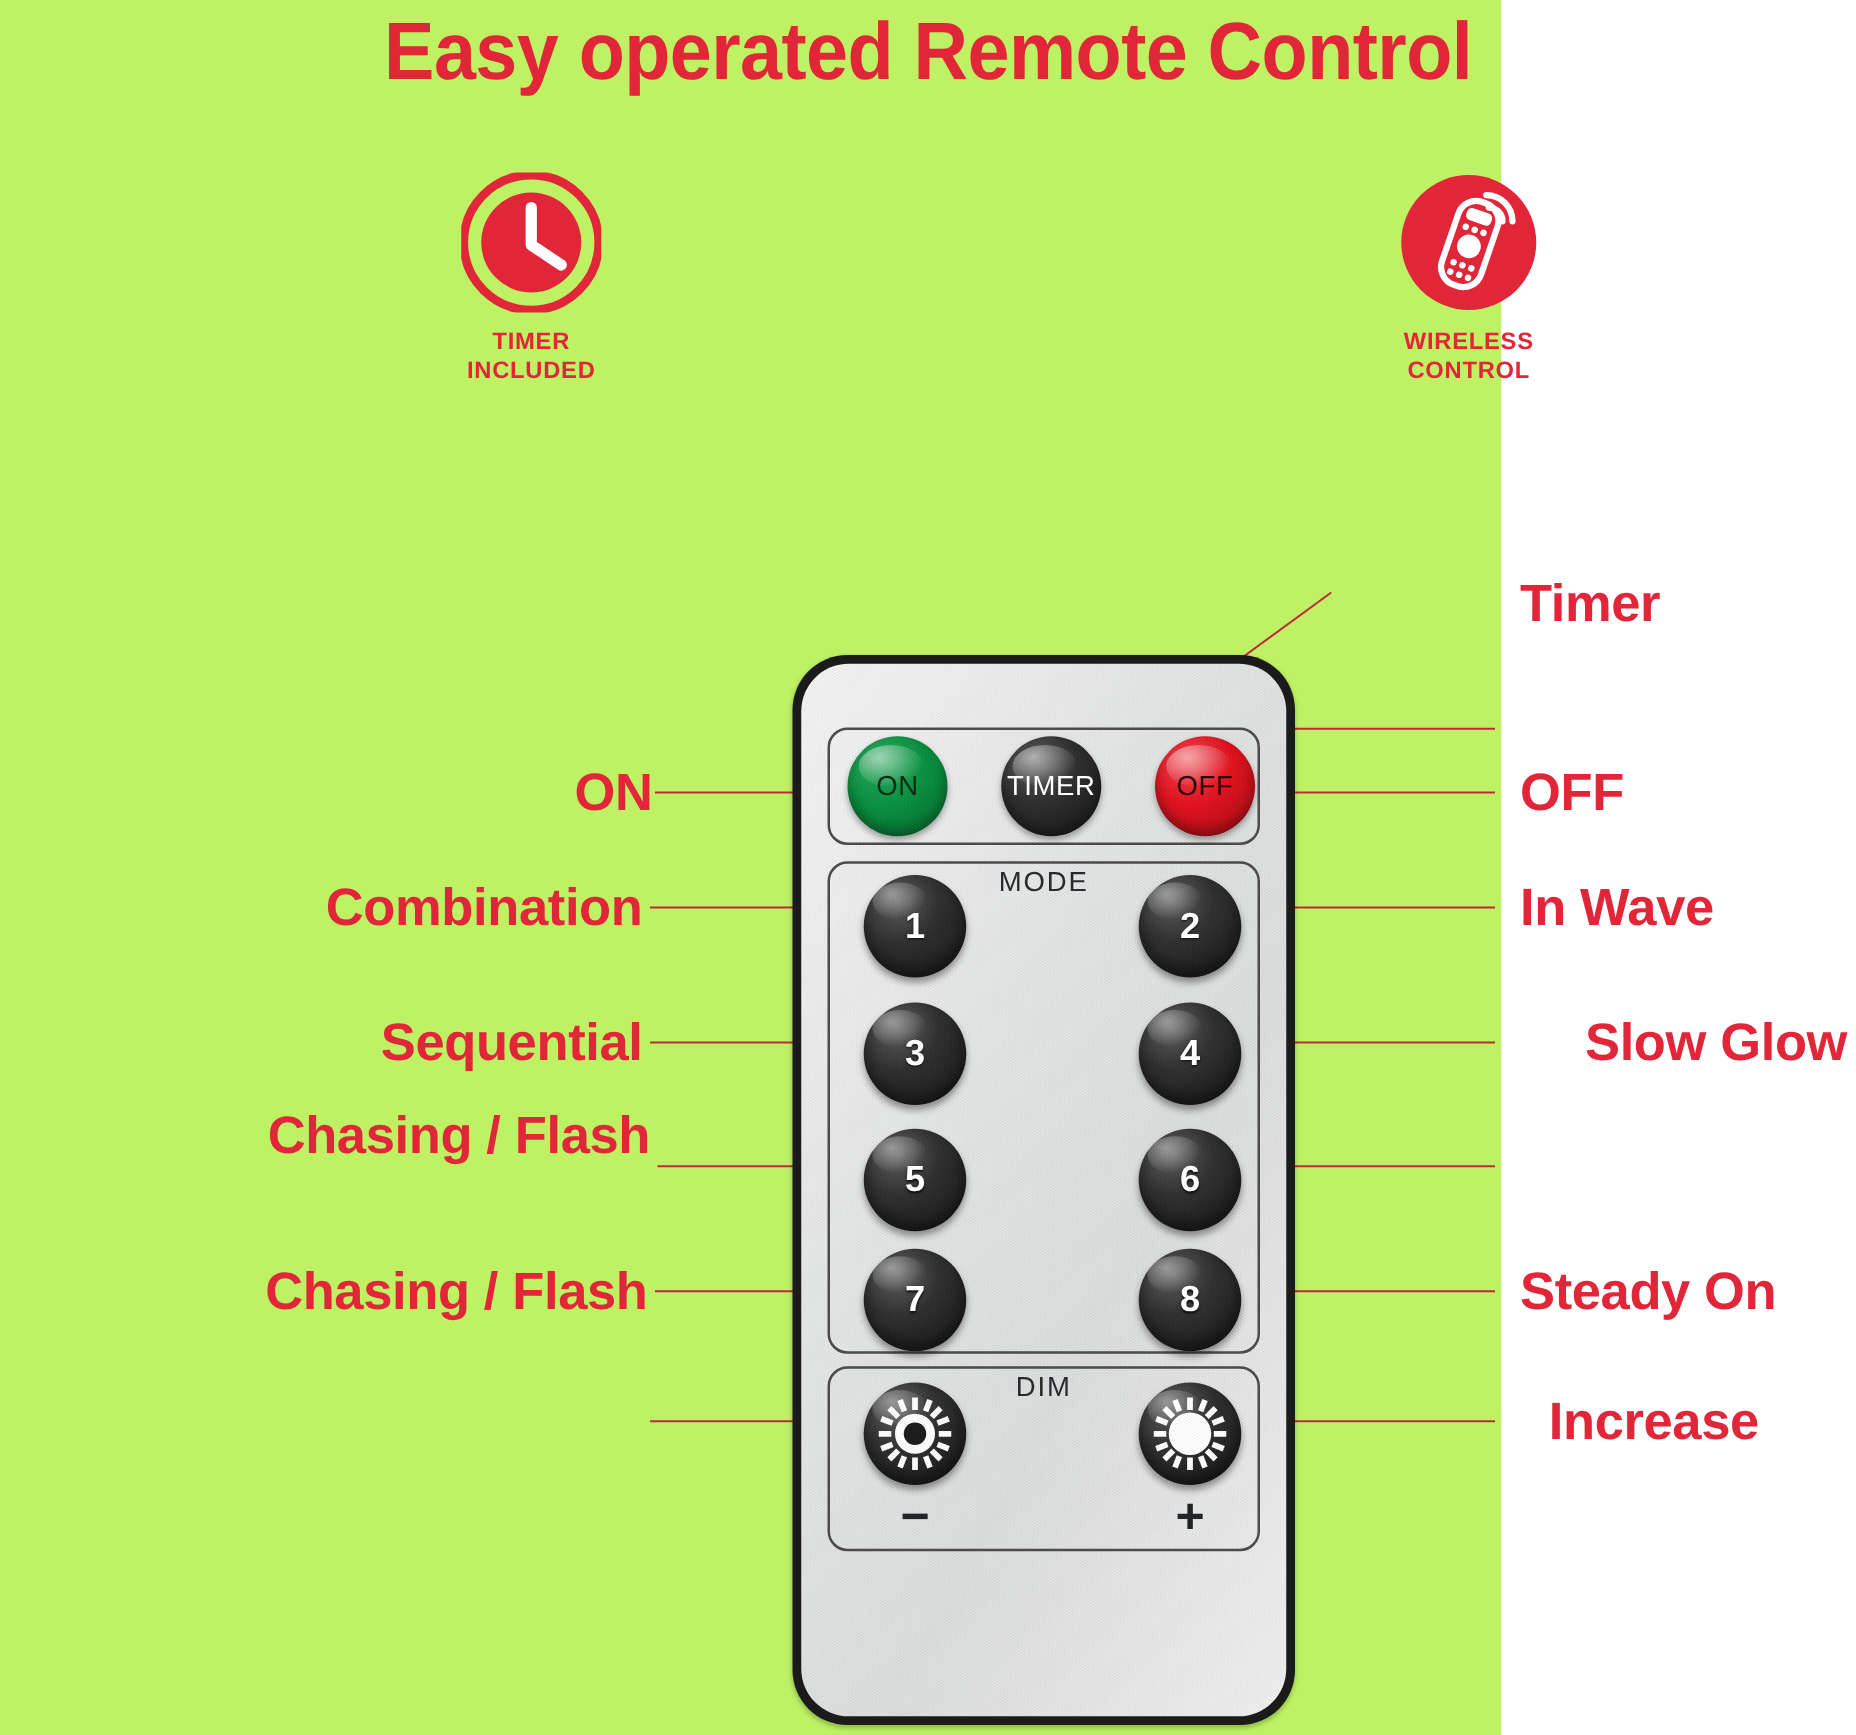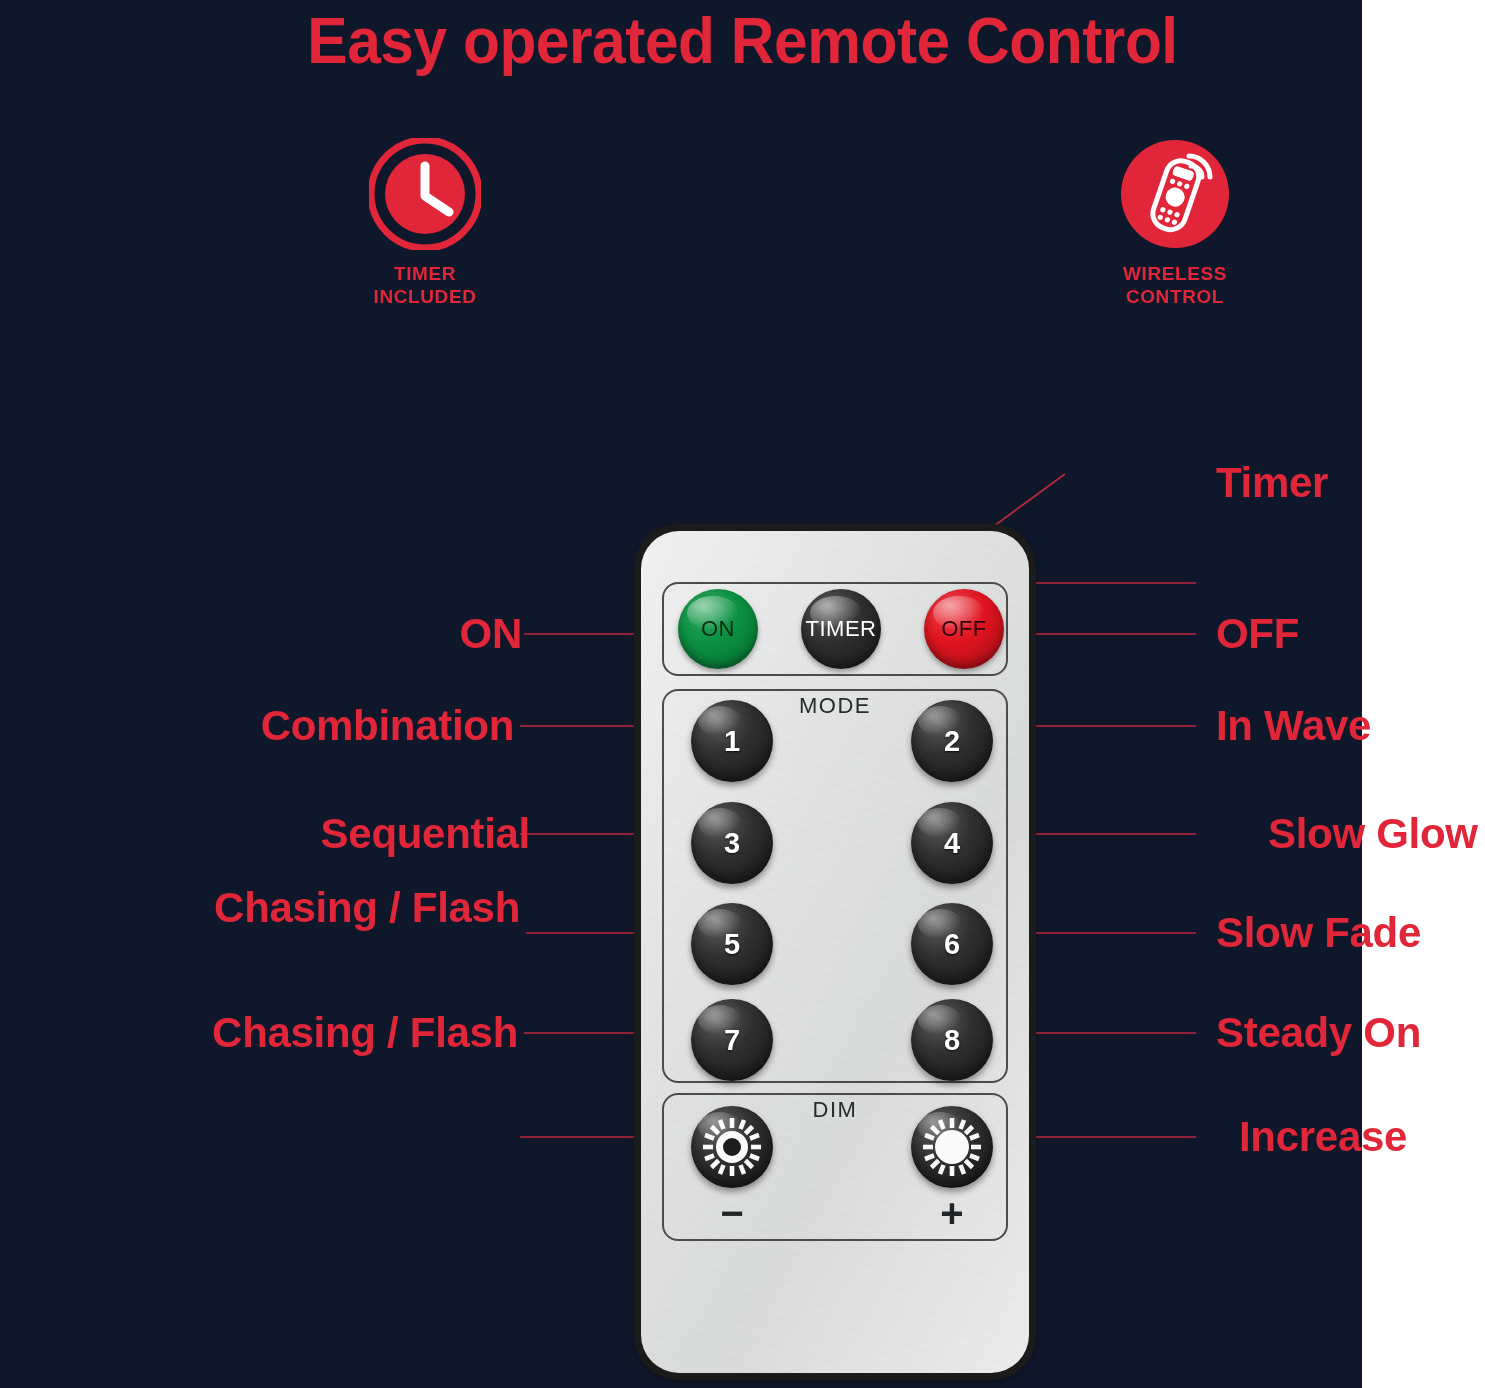--- a/index.html
+++ b/index.html
@@ -7,23 +7,23 @@
   html, body {
     width: 1485px;
     height: 1388px;
     background: #ffffff;
     font-family: "Liberation Sans", sans-serif;
     overflow: hidden;
   }
 
   #stage {
     position: relative;
-    width: 1362px;
+    width: 1201px;
     height: 1388px;
-    background: #0f172a;
+    background: #bef264;
   }
 
   
   .title {
     position: absolute;
     left: 0;
     top: 2px;
     width: 1485px;
     text-align: center;
     color: #E02638;
@@ -434,25 +434,24 @@
       </div>
 
       <div class="dim-sign" id="sign-minus">−</div>
       <div class="dim-sign" id="sign-plus">+</div>
 
     </div>
   </div>
 
   <div class="callout left" style="left:44px; top:611px; width:478px;">ON</div>
   <div class="callout left" style="left:44px; top:703px; width:470px;">Combination</div>
-  <div class="callout left" style="left:60px; top:811px; width:470px;text-align:right;">Sequential</div>
+  <div class="callout left" style="left:44px; top:811px; width:470px;text-align:right;">Sequential</div>
   <div class="callout left" style="left:40px; top:885px; width:480px;">Chasing / Flash</div>
   <div class="callout left" style="left:40px; top:1010px; width:478px;">Chasing / Flash</div>
 
   <div class="callout right" style="left:1216px; top:460px;">Timer</div>
   <div class="callout right" style="left:1216px; top:611px;">OFF</div>
   <div class="callout right" style="left:1216px; top:703px;">In Wave</div>
   <div class="callout right" style="left:1268px; top:811px;">Slow Glow</div>
-  <div class="callout right" style="left:1216px; top:910px;">Slow Fade</div>
   <div class="callout right" style="left:1216px; top:1010px;">Steady On</div>
   <div class="callout right" style="left:1216px; top:1114px;margin-left:23px;">Increase</div>
 
 </div>
 
 </body></html>

